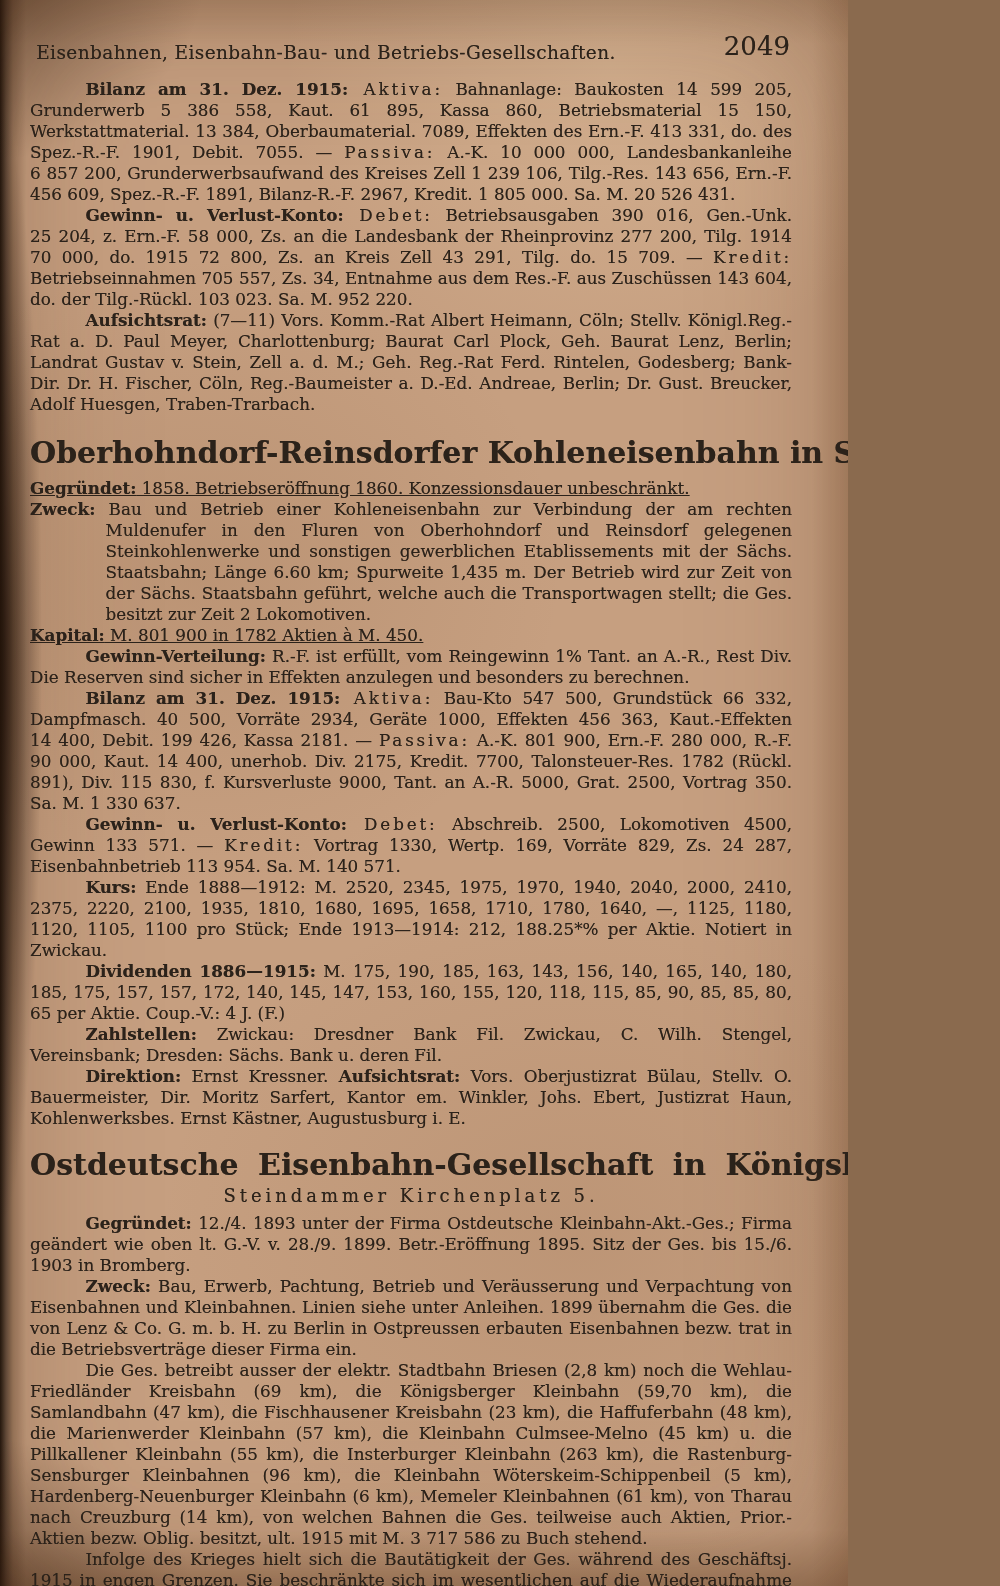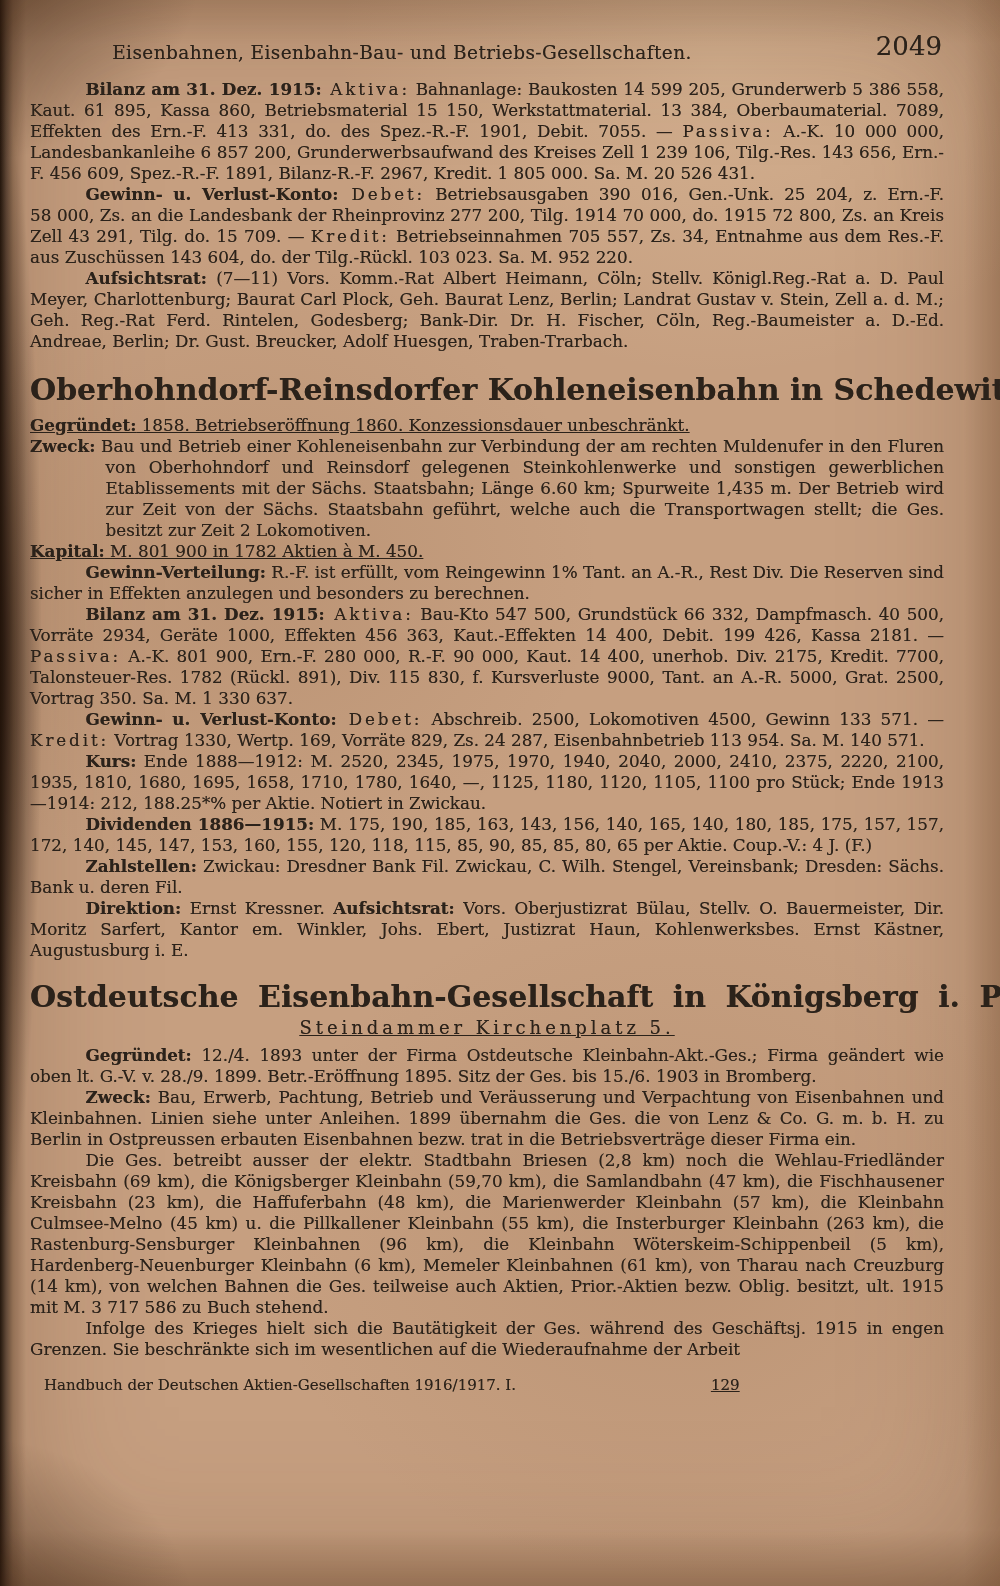--- a/index.html
+++ b/index.html
@@ -1,17 +1,17 @@
 <!DOCTYPE html>
 <html lang="de"><head>
 <meta charset="utf-8">
 <style>
   html,body{margin:0;padding:0;background:#8a6a4e;}
   .page{
-    position:relative;width:1000px;height:1586px;overflow:hidden;
+    position:relative;width:848px;height:1586px;overflow:hidden;
     background-color:#c69f80;
     background-image:
       radial-gradient(ellipse 55% 28% at 72% 4%, rgba(236,208,172,0.33), rgba(236,208,172,0) 70%),
       radial-gradient(ellipse 42px 560px at 0% 42%, rgba(25,13,6,0.80), rgba(25,13,6,0) 100%),
       radial-gradient(ellipse 320px 260px at -4% -2%, rgba(40,22,10,0.55), rgba(40,22,10,0) 75%),
       radial-gradient(ellipse 300px 240px at -3% 102%, rgba(45,25,12,0.50), rgba(45,25,12,0) 75%),
       linear-gradient(to right, rgba(18,10,5,0.95) 0, rgba(18,10,5,0.55) 6px, rgba(60,35,18,0.28) 13px, rgba(60,35,18,0) 26px),
       linear-gradient(to left, rgba(120,78,45,0.28) 0, rgba(120,78,45,0) 36px),
       linear-gradient(to top, rgba(95,60,32,0.33) 0, rgba(95,60,32,0) 56px),
       linear-gradient(to bottom, rgba(95,60,32,0.20) 0, rgba(95,60,32,0) 44px),
@@ -30,21 +30,21 @@
   .head-page{position:absolute;right:2px;top:0;font-size:26px;}
   .para{margin:0;text-align:justify;}
   .ind{text-indent:3.3em;}
   .noind{text-indent:0;text-decoration:underline;}
   .hang{padding-left:4.5em;text-indent:-4.5em;}
   .seg-b{font-weight:bold;}
   .seg-sp{letter-spacing:0.17em;}
   .entry-head{text-align:center;font-weight:bold;font-size:30px;line-height:1.2;
     margin:20px 0 7px;white-space:nowrap;}
   .entry-head.wide{word-spacing:0.30em;margin:18px 0 2px;}
-  .entry-subhead{text-align:center;font-size:18px;letter-spacing:0.22em;margin:0 0 7px;text-decoration:underline;}
+  .entry-subhead{text-align:center;font-size:18px;letter-spacing:0.22em;margin:0 0 7px;}
   .page-foot{position:relative;margin-top:15px;font-size:15px;height:24px;}
   .foot-imprint{position:absolute;left:14px;top:0;}
   .foot-sig{position:absolute;left:74.5%;top:0;text-decoration:underline;}
 </style>
 </head>
 <body>
 
 <div class="page">
   <div class="content">
 

